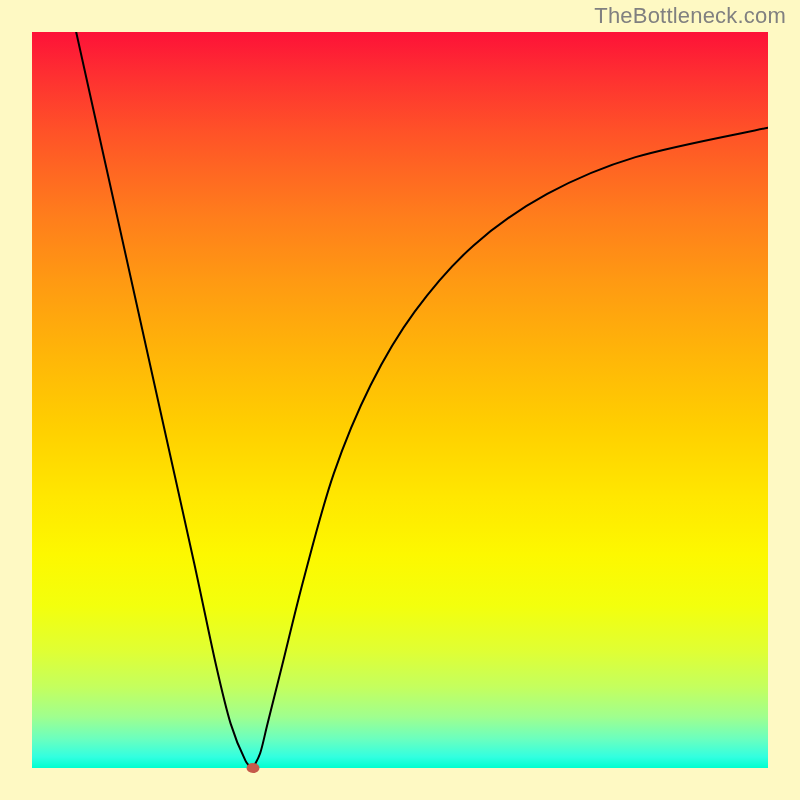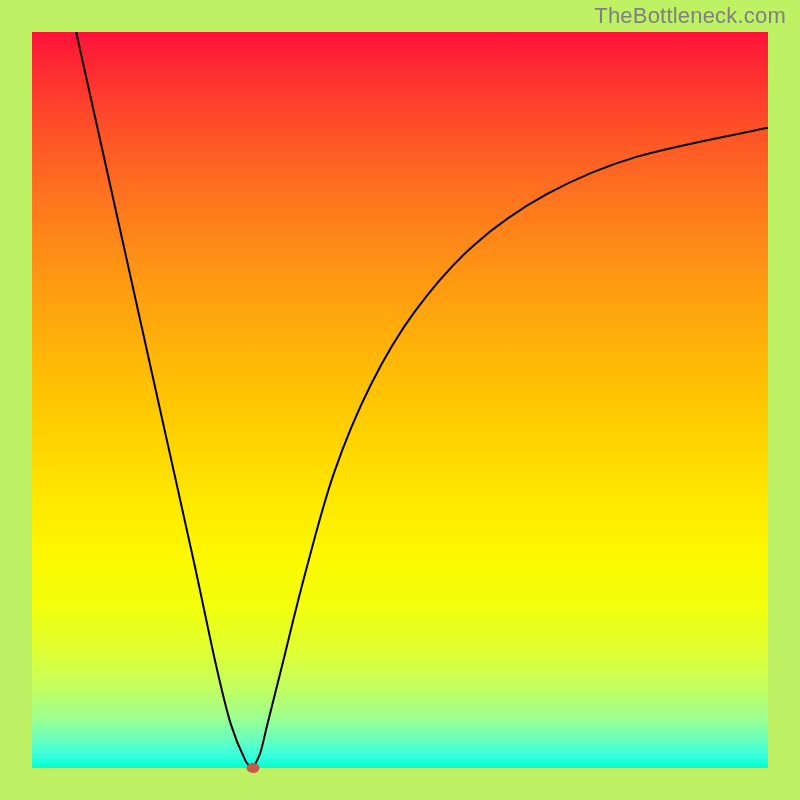--- a/index.html
+++ b/index.html
@@ -8,21 +8,21 @@
     width: 800px;
     height: 800px;
     background: #000;
     font-family: Arial, Helvetica, sans-serif;
     overflow: hidden;
   }
   .frame {
     position: relative;
     width: 800px;
     height: 800px;
-    background: #bef264;
+    background: #fef9c3;
   }
   .watermark {
     position: absolute;
     top: 3px;
     right: 14px;
     color: #808080;
     font-size: 22px;
     letter-spacing: 0.2px;
     font-weight: 400;
     z-index: 3;

